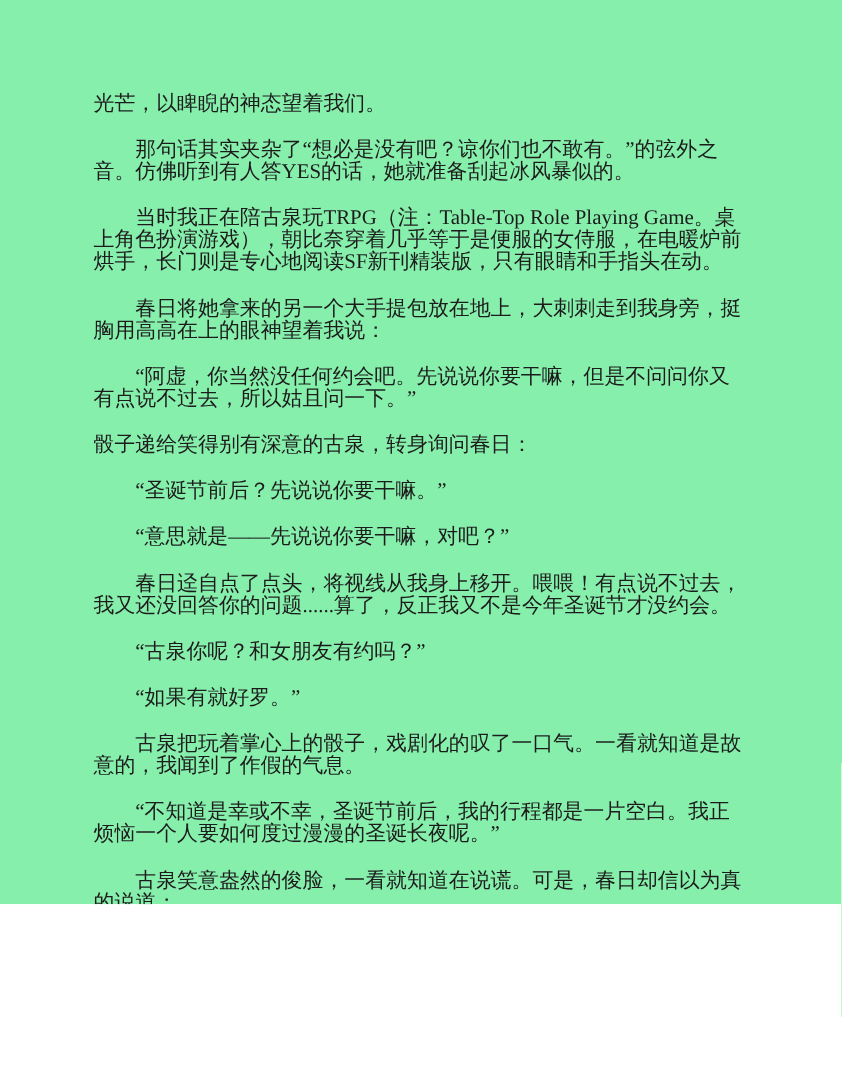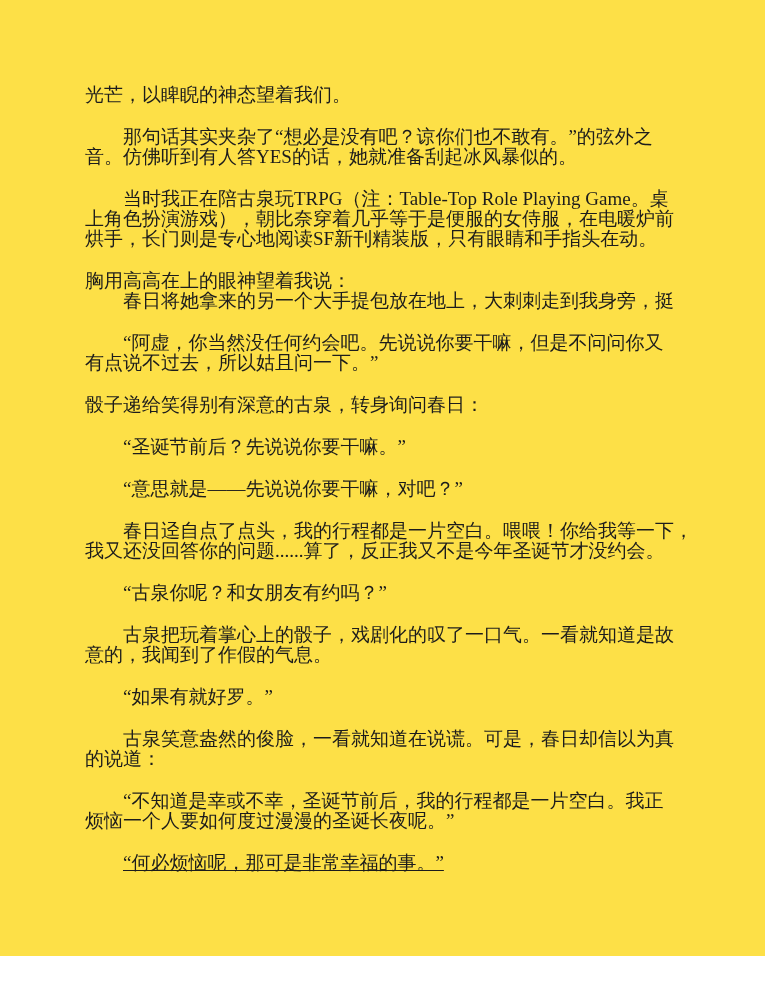--- a/index.html
+++ b/index.html
@@ -3,22 +3,22 @@
 <meta charset="utf-8">
 <style>
   html, body {
     margin: 0;
     padding: 0;
     background: #ffffff;
   }
   .page {
     position: relative;
     width: 765px;
-    height: 956px;
-    background: #fde047;
+    height: 822px;
+    background: #86efac;
     overflow: hidden;
   }
   .text-block {
     position: absolute;
     left: 85px;
     top: 85px;
     width: 672px;
     font-family: "Liberation Serif", "DejaVu Serif", serif;
     font-size: 19px;
     line-height: 20px;
@@ -52,55 +52,55 @@
       <div class="para">
         <div class="line indent">那句话其实夹杂了“想必是没有吧？谅你们也不敢有。”的弦外之</div>
         <div class="line">音。仿佛听到有人答YES的话，她就准备刮起冰风暴似的。</div>
       </div>
       <div class="para">
         <div class="line indent">当时我正在陪古泉玩TRPG（注：Table-Top Role Playing Game。桌</div>
         <div class="line">上角色扮演游戏），朝比奈穿着几乎等于是便服的女侍服，在电暖炉前</div>
         <div class="line">烘手，长门则是专心地阅读SF新刊精装版，只有眼睛和手指头在动。</div>
       </div>
       <div class="para">
+        <div class="line indent">春日将她拿来的另一个大手提包放在地上，大刺刺走到我身旁，挺</div>
         <div class="line">胸用高高在上的眼神望着我说：</div>
-        <div class="line indent">春日将她拿来的另一个大手提包放在地上，大刺刺走到我身旁，挺</div>
       </div>
       <div class="para">
         <div class="line indent">“阿虚，你当然没任何约会吧。先说说你要干嘛，但是不问问你又</div>
         <div class="line">有点说不过去，所以姑且问一下。”</div>
       </div>
       <div class="para">
         <div class="line">骰子递给笑得别有深意的古泉，转身询问春日：</div>
       </div>
       <div class="para">
         <div class="line indent">“圣诞节前后？先说说你要干嘛。”</div>
       </div>
       <div class="para">
         <div class="line indent">“意思就是——先说说你要干嘛，对吧？”</div>
       </div>
       <div class="para">
-        <div class="line indent">春日迳自点了点头，我的行程都是一片空白。喂喂！你给我等一下，</div>
+        <div class="line indent">春日迳自点了点头，将视线从我身上移开。喂喂！有点说不过去，</div>
         <div class="line">我又还没回答你的问题......算了，反正我又不是今年圣诞节才没约会。</div>
       </div>
       <div class="para">
         <div class="line indent">“古泉你呢？和女朋友有约吗？”</div>
       </div>
       <div class="para">
+        <div class="line indent">“如果有就好罗。”</div>
+      </div>
+      <div class="para">
         <div class="line indent">古泉把玩着掌心上的骰子，戏剧化的叹了一口气。一看就知道是故</div>
         <div class="line">意的，我闻到了作假的气息。</div>
       </div>
       <div class="para">
-        <div class="line indent">“如果有就好罗。”</div>
+        <div class="line indent">“不知道是幸或不幸，圣诞节前后，我的行程都是一片空白。我正</div>
+        <div class="line">烦恼一个人要如何度过漫漫的圣诞长夜呢。”</div>
       </div>
       <div class="para">
         <div class="line indent">古泉笑意盎然的俊脸，一看就知道在说谎。可是，春日却信以为真</div>
         <div class="line">的说道：</div>
-      </div>
-      <div class="para">
-        <div class="line indent">“不知道是幸或不幸，圣诞节前后，我的行程都是一片空白。我正</div>
-        <div class="line">烦恼一个人要如何度过漫漫的圣诞长夜呢。”</div>
       </div>
       <div class="para">
         <div class="line indent">“何必烦恼呢，那可是非常幸福的事。”</div>
       </div>
     </div>
 </div>
 
 </body></html>

